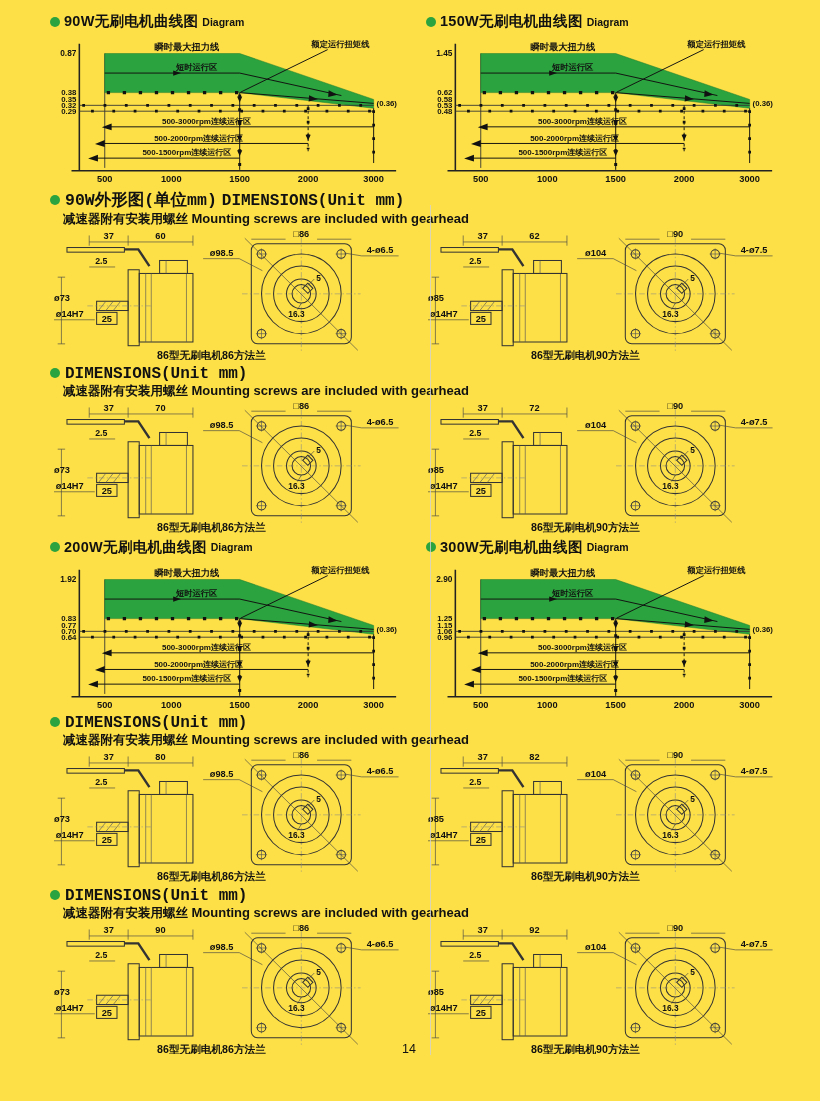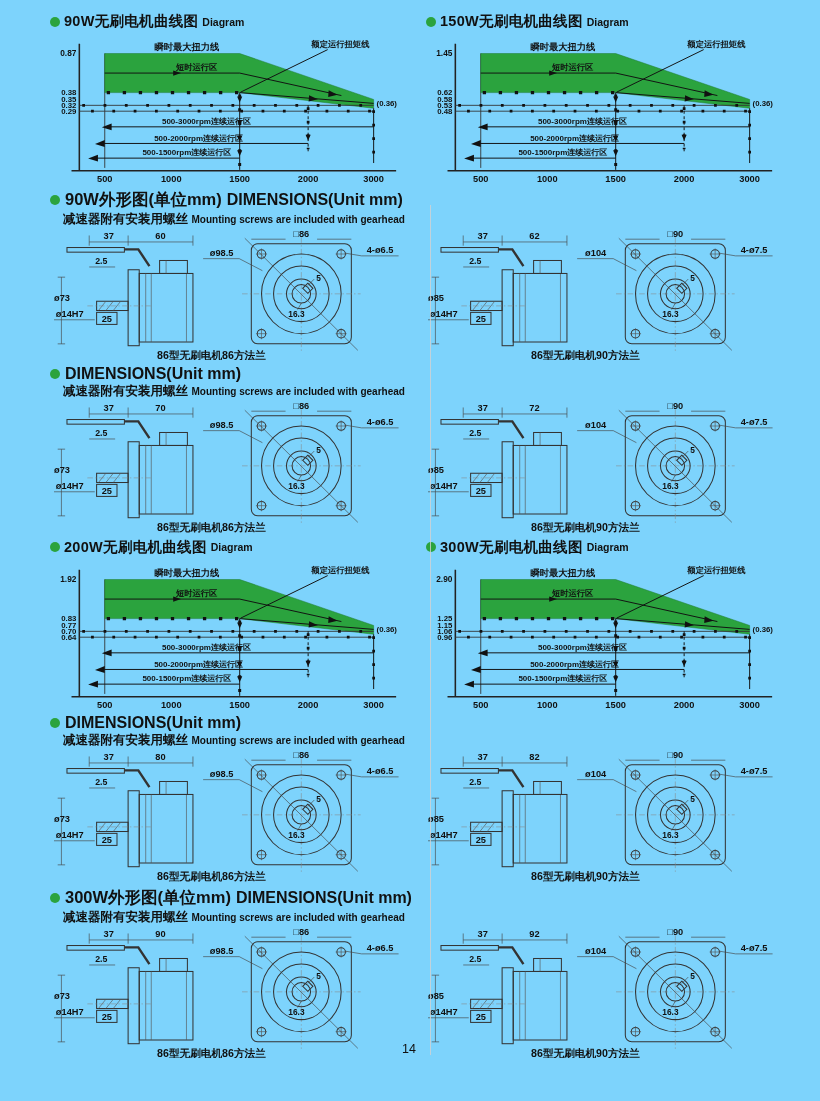--- a/index.html
+++ b/index.html
@@ -1,33 +1,33 @@
 <!DOCTYPE html>
 <html style="--green: #2ba33e;"><head>
 <meta charset="utf-8">
 <style>
   :root{ --green:#2ba33e; }
   html,body{margin:0;padding:0;background:#f2f2f2;}
-  .page{width:820px;height:1101px;background:#7dd3fc;position:relative;overflow:hidden;
+  .page{width:820px;height:1101px;background:#fde047;position:relative;overflow:hidden;
         font-family:"Liberation Sans","DejaVu Sans",sans-serif;color:#111;}
   .content{padding:12px 16px 0 50px;}
   .mount{display:contents;}
   .curves-row{display:flex;gap:16px;margin-bottom:4px;}
   .chart-block{width:360px;}
   .chart-header{display:flex;align-items:center;gap:4px;margin:0 0 1px 0;font-weight:bold;}
   .bullet{width:10px;height:10px;border-radius:50%;background:var(--green);display:inline-block;flex:none;}
   .chart-title-cn{font-size:14.5px;letter-spacing:.3px;white-space:nowrap;}
   .chart-title-en{font-size:10.5px;}
   .curve-svg{width:352px;display:block;}
   .dims-section{margin-bottom:5px;}
-  .dims-header{display:flex;align-items:baseline;gap:5px;font-weight:bold;}
+  .dims-header{display:flex;align-items:baseline;gap:5px;font-weight:bold;font-family:Liberation Mono, monospace;}
   .dims-title-cn{font-size:16.5px;white-space:nowrap;}
   .dims-title-en{font-size:16px;}
   .dims-sub{font-size:12.5px;font-weight:bold;margin:0 0 1px 13px;}
-  .dims-sub .en{font-size:10px;}
+  .dims-sub .en{font-size:13px;}
   .dims-row{display:flex;gap:22px;margin-left:4px;}
   .dim-svg{width:352px;display:block;}
   svg text{font-weight:bold;fill:#111;}
   .axis{stroke:#222;stroke-width:1.6;}
   .kline{stroke:#111;stroke-width:1;fill:none;}
   .thinline{stroke:#333;stroke-width:.9;fill:none;}
   .greenpoly{fill:var(--green);stroke:#1c7a2e;stroke-width:.5;}
   .mk{stroke:#111;fill:none;}
   .arr{fill:#111;stroke:none;}
   .ol{fill:none;stroke:#333;stroke-width:1.1;}
@@ -825,21 +825,20 @@
     <text x="170" y="140" text-anchor="middle" font-size="11.5">86型无刷电机90方法兰</text>
   </svg>
 </div>
     </div>
   </section>
 </div>
     <div class="mount">
   <section class="dims-section">
     <div class="dims-header">
       <span class="bullet"></span>
-      <span class="dims-title-cn">300W外形图(单位mm)</span>
       <span class="dims-title-en">DIMENSIONS(Unit mm)</span>
     </div>
     <div class="dims-sub">
       <span class="cn">减速器附有安装用螺丝</span>
       <span class="en">Mounting screws are included with gearhead</span>
     </div>
     <div class="dims-row">
       <div class="mount">
   <svg class="dim-svg" viewBox="0 0 380 142">
     <g>

